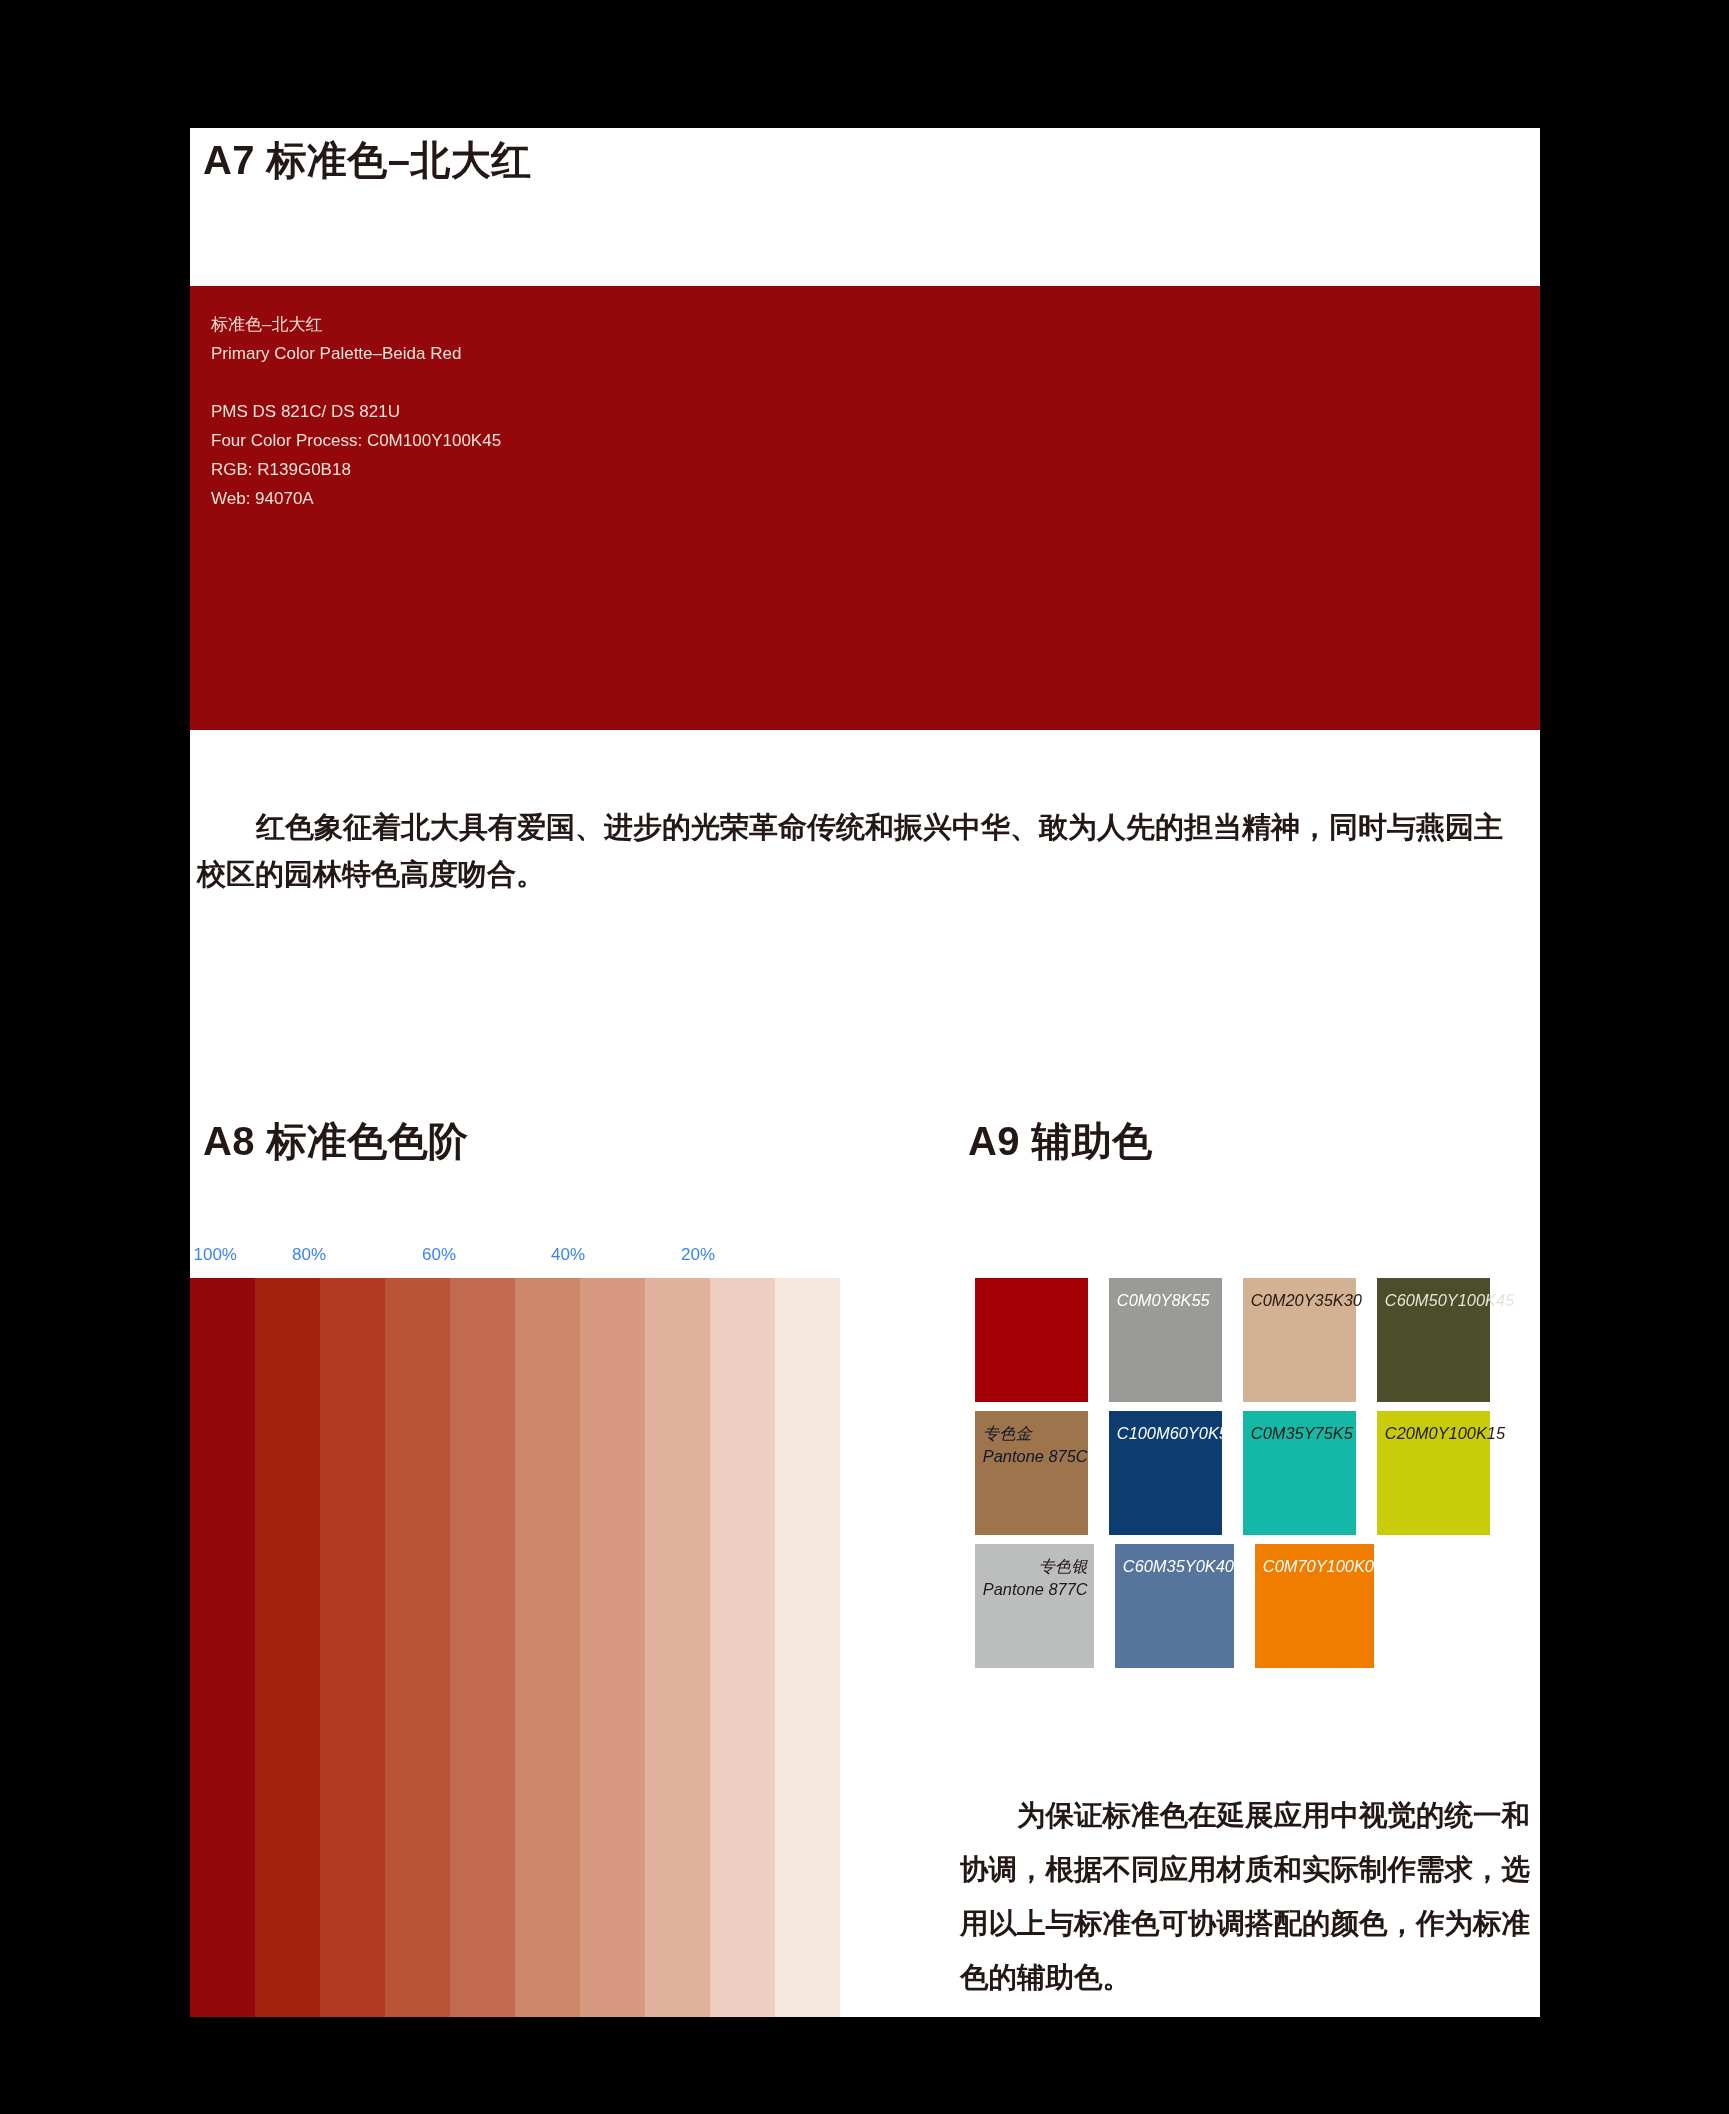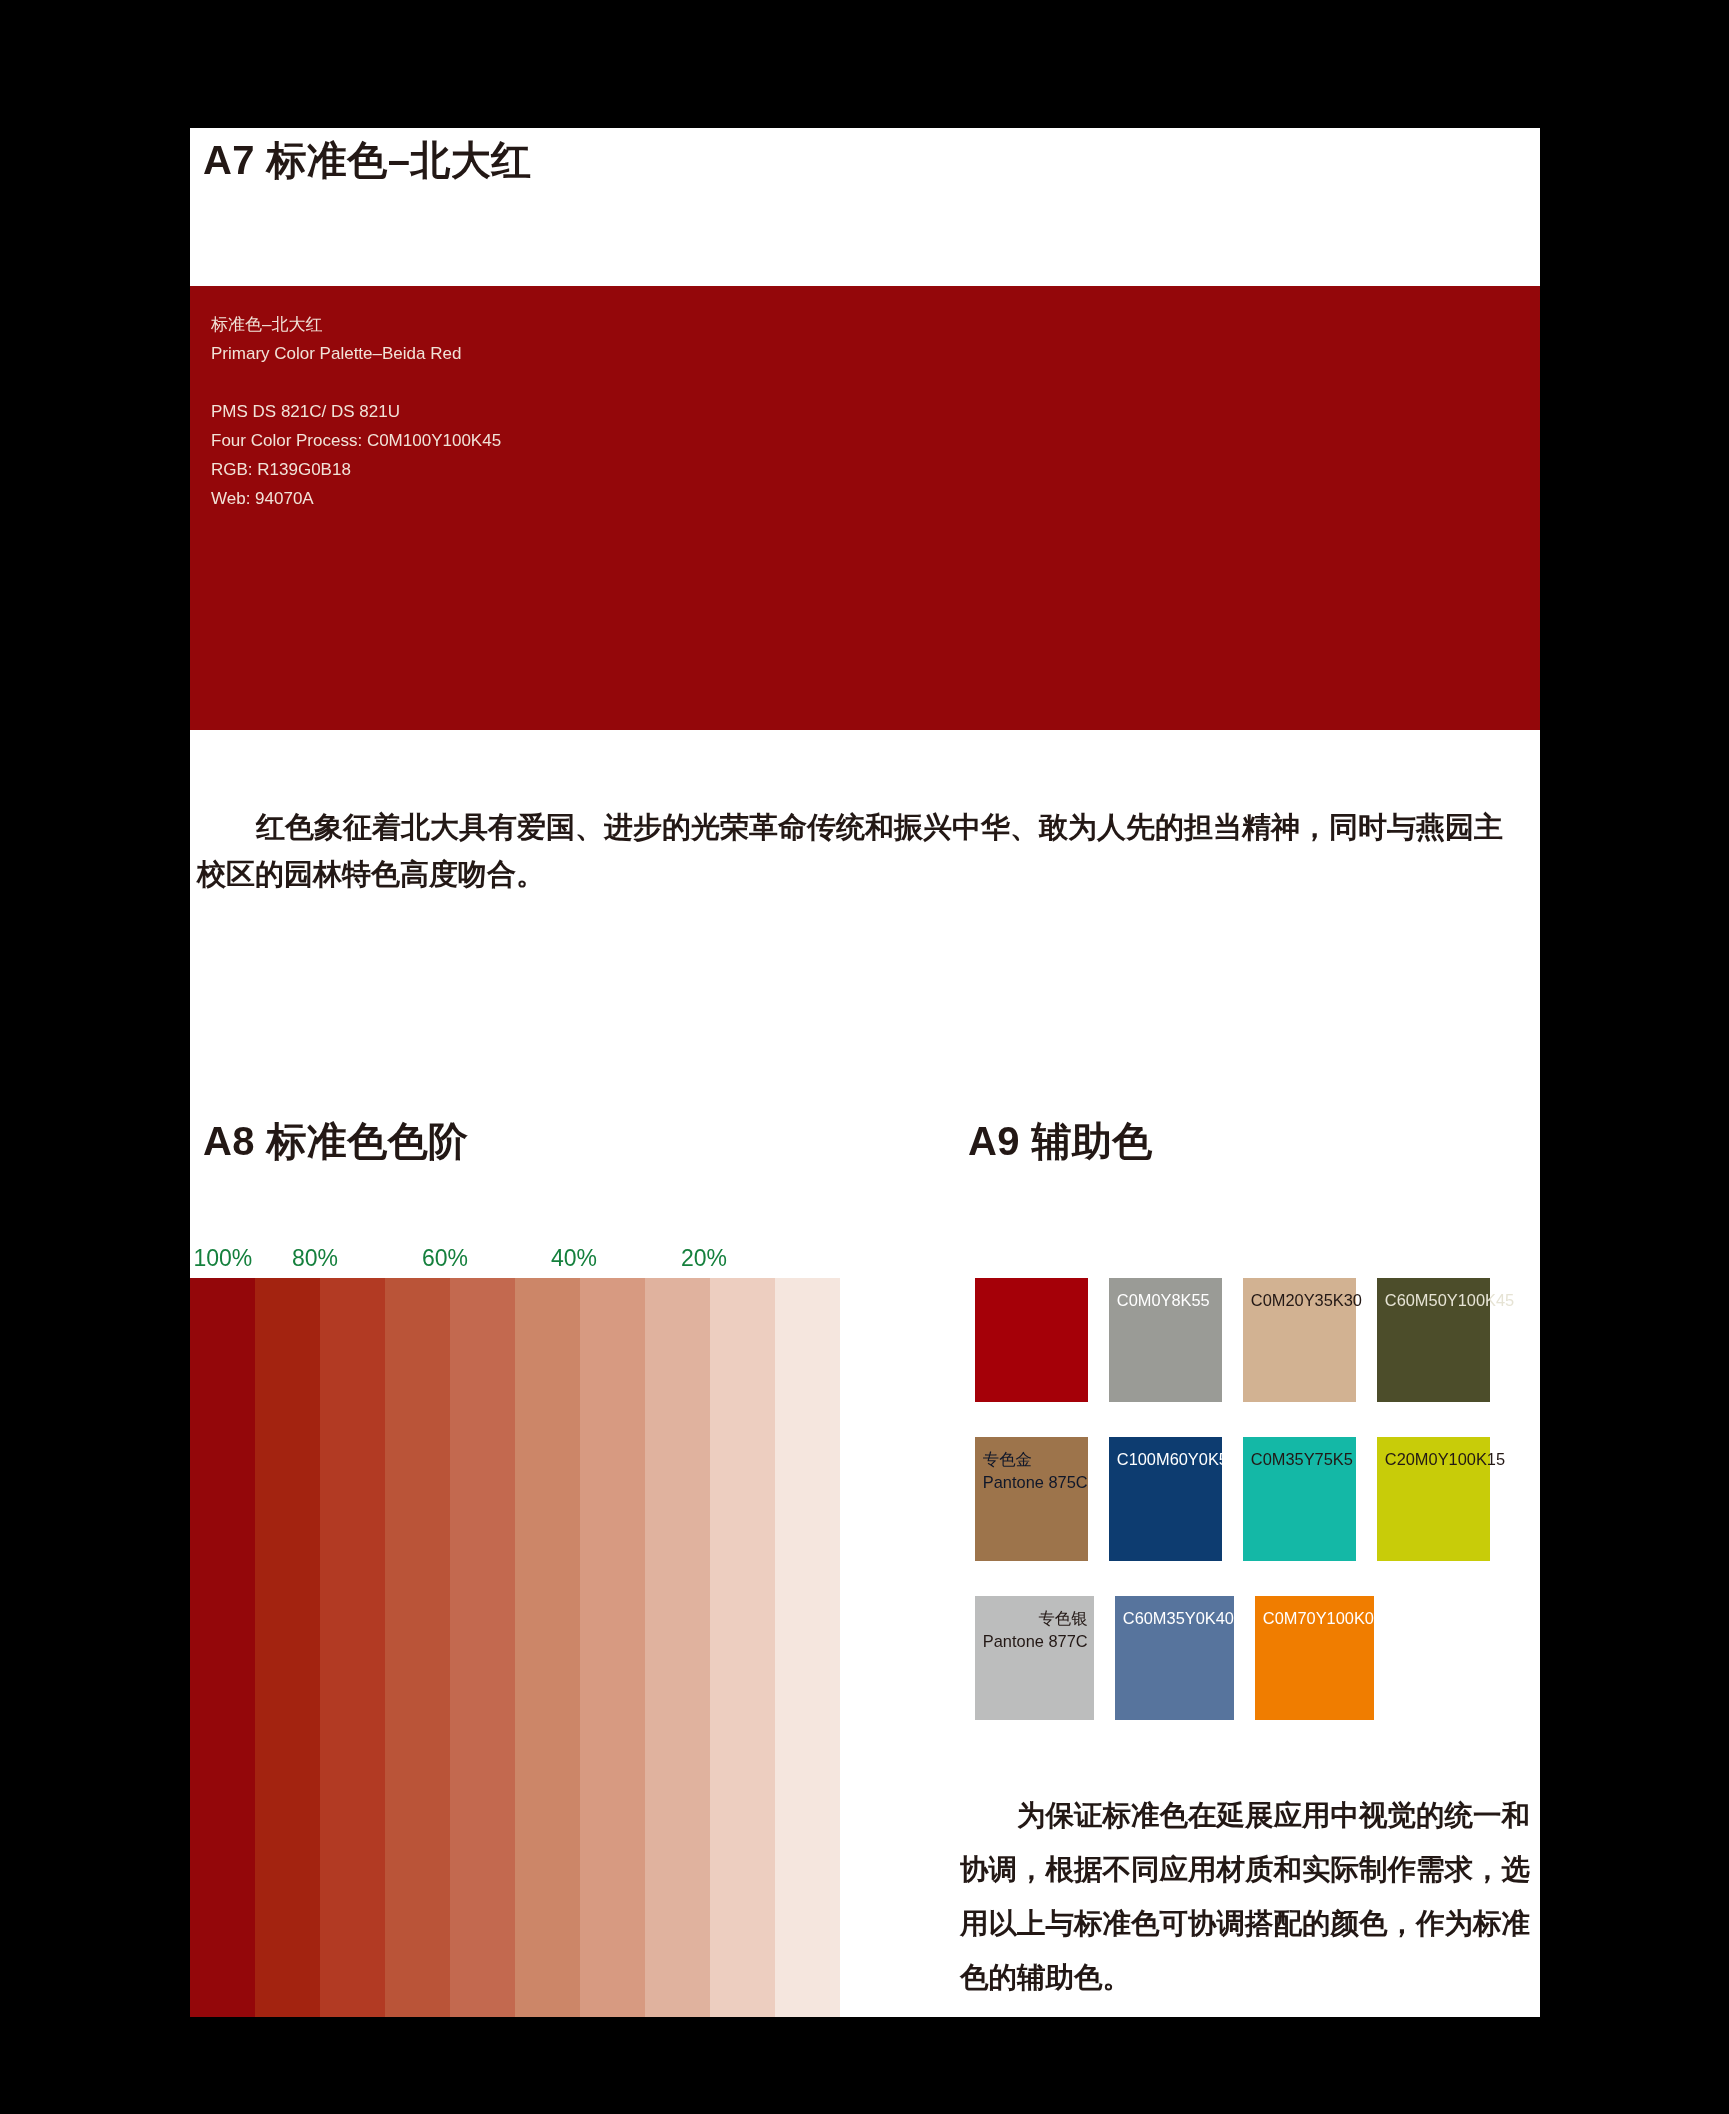--- a/index.html
+++ b/index.html
@@ -95,22 +95,22 @@
   #tint-labels {
     position: absolute;
     left: 0;
     top: 1117px;
     width: 692px;
     height: 29px;
   }
   .tint-label {
     position: absolute;
     top: 0;
-    font-size: 23px;
-    color: #15803d;
+    font-size: 17px;
+    color: #3b82f6;
     font-family: "Liberation Sans", sans-serif;
   }
   #tint-ramp {
     position: absolute;
     left: 0;
     top: 1150px;
     width: 650px;
     height: 741px;
     display: flex;
   }
@@ -121,21 +121,22 @@
 
   
   #swatch-grid {
     position: absolute;
     left: 785px;
     top: 1150px;
     width: 536px;
   }
   .swatch-row {
     display: flex;
-    margin-bottom: 35px;
+    margin-bottom: 9px;
+    font-style: italic;
   }
   .swatch {
     width: 119px;
     height: 124px;
     margin-right: 21px;
     position: relative;
     box-sizing: border-box;
   }
   .swatch-label {
     position: absolute;

